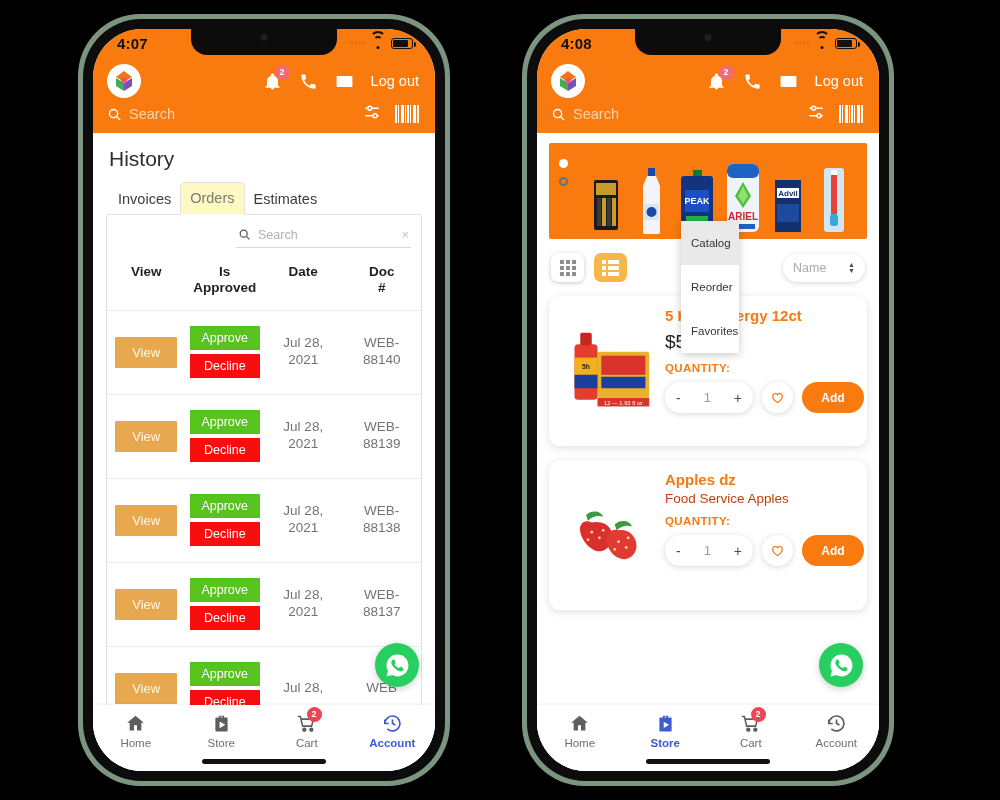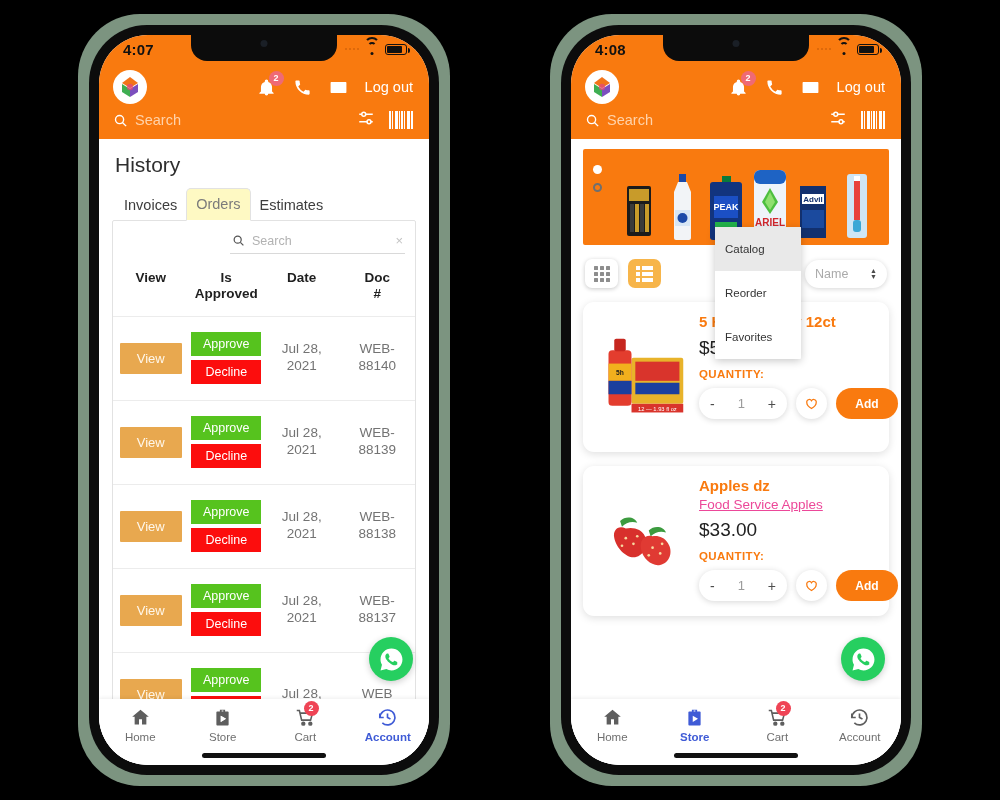--- a/index.html
+++ b/index.html
@@ -10,25 +10,25 @@
     overflow: hidden;
   }
   .stage { position: relative; width: 1000px; height: 800px; }
 
   
   .phone {
     position: absolute;
     width: 372px; height: 772px;
     border-radius: 62px;
     background: #7c9480;
-    padding: 11px;
+    padding: 5px;
     box-shadow: 0 0 0 0 rgba(0,0,0,0);
   }
   .phone.left  { left: 78px;  top: 14px; }
-  .phone.right { left: 550px; top: 14px; }
+  .phone.right { left: 522px; top: 14px; }
   .phone-inner {
     position: relative; width: 100%; height: 100%;
     border-radius: 58px;
     background: #0c0c0c;
     padding: 10px;
   }
   .screen {
     position: relative;
     width: 100%; height: 100%;
     border-radius: 49px;
@@ -176,36 +176,36 @@
   .lrows .bars i { width: 11px; height: 4px; background: #fff; }
   .sortsel {
     margin-left: auto; width: 82px; height: 28px; border-radius: 16px;
     background: #fff; box-shadow: 0 1px 5px rgba(0,0,0,.17);
     display: flex; align-items: center; padding: 0 10px;
   }
   .sortsel span { font-size: 12.5px; color: #aaaaaa; }
   .sortsel .arrows { margin-left: auto; display: flex; flex-direction: column; gap: 1px; color: #4a4a4a; font-size: 7px; line-height: 6px; }
 
   .dropdown {
-    position: absolute; left: 144px; top: -18px; width: 86px;
+    position: absolute; left: 144px; top: -18px; width: 58px;
     background: #fff; box-shadow: 0 2px 9px rgba(0,0,0,.22); z-index: 25;
     border-radius: 1px;
   }
   .dd-item { padding: 16px 10px; font-size: 11.5px; color: #343434; }
   .dd-item.sel { background: #e9e9e9; }
 
   .pcard {
     margin: 14px 12px 0; background: #fff; border-radius: 11px;
     box-shadow: 0 2px 9px rgba(0,0,0,.13);
     display: flex; padding: 11px; min-height: 150px;
   }
   .pimg { width: 98px; flex: 0 0 98px; display: flex; align-items: center; justify-content: center; }
   .pinfo { flex: 1; padding-left: 7px; display: flex; flex-direction: column; }
   .pname { color: #f97a0f; font-size: 15px; font-weight: bold; }
-  .pdesc { color: #ec4899; font-size: 13.5px; margin-top: 3px; text-decoration: underline; }
+  .pdesc { color: #c2410c; font-size: 13.5px; margin-top: 3px; }
   .pprice { color: #222; font-size: 19px; margin-top: 7px; }
   .pqty-label { color: #f97a0f; font-size: 11.5px; font-weight: bold; letter-spacing: .4px; margin-top: 9px; }
   .pactions { display: flex; align-items: center; gap: 9px; margin-top: 8px; }
   .stepper {
     display: flex; align-items: center; background: #fff; border-radius: 17px;
     box-shadow: 0 1px 6px rgba(0,0,0,.16); height: 31px; width: 88px; padding: 0 11px;
   }
   .stepper .s { color: #4d4d4d; font-size: 14px; }
   .stepper .v { flex: 1; text-align: center; color: #9b9b9b; font-size: 13px; }
   .fav {
@@ -742,21 +742,20 @@
                   <circle cx="42" cy="40" r="1.4" fill="#f7d9a0"></circle>
                 <circle cx="58" cy="52" r="1.4" fill="#f7d9a0"></circle>
                   <circle cx="66" cy="58" r="1.4" fill="#f7d9a0"></circle>
                 <circle cx="54" cy="60" r="1.4" fill="#f7d9a0"></circle>
                   <circle cx="68" cy="48" r="1.4" fill="#f7d9a0"></circle>
               </svg>
             </div>
             <div class="pinfo">
               <div class="pname">Apples dz</div>
               <div class="pdesc">Food Service Apples</div>
-              <div class="pprice">$33.00</div>
               <div class="pqty-label">QUANTITY:</div>
               <div class="pactions">
                 <div class="stepper">
                   <span class="s">-</span>
                   <span class="v">1</span>
                   <span class="s">+</span>
                 </div>
                 <div class="fav">
                   <svg viewBox="0 0 24 24">
                       <path d="M12 20s-7.5-4.6-7.5-9.4A4.1 4.1 0 0 1 12 7.6a4.1 4.1 0 0 1 7.5 3c0 4.8-7.5 9.4-7.5 9.4z"></path>

